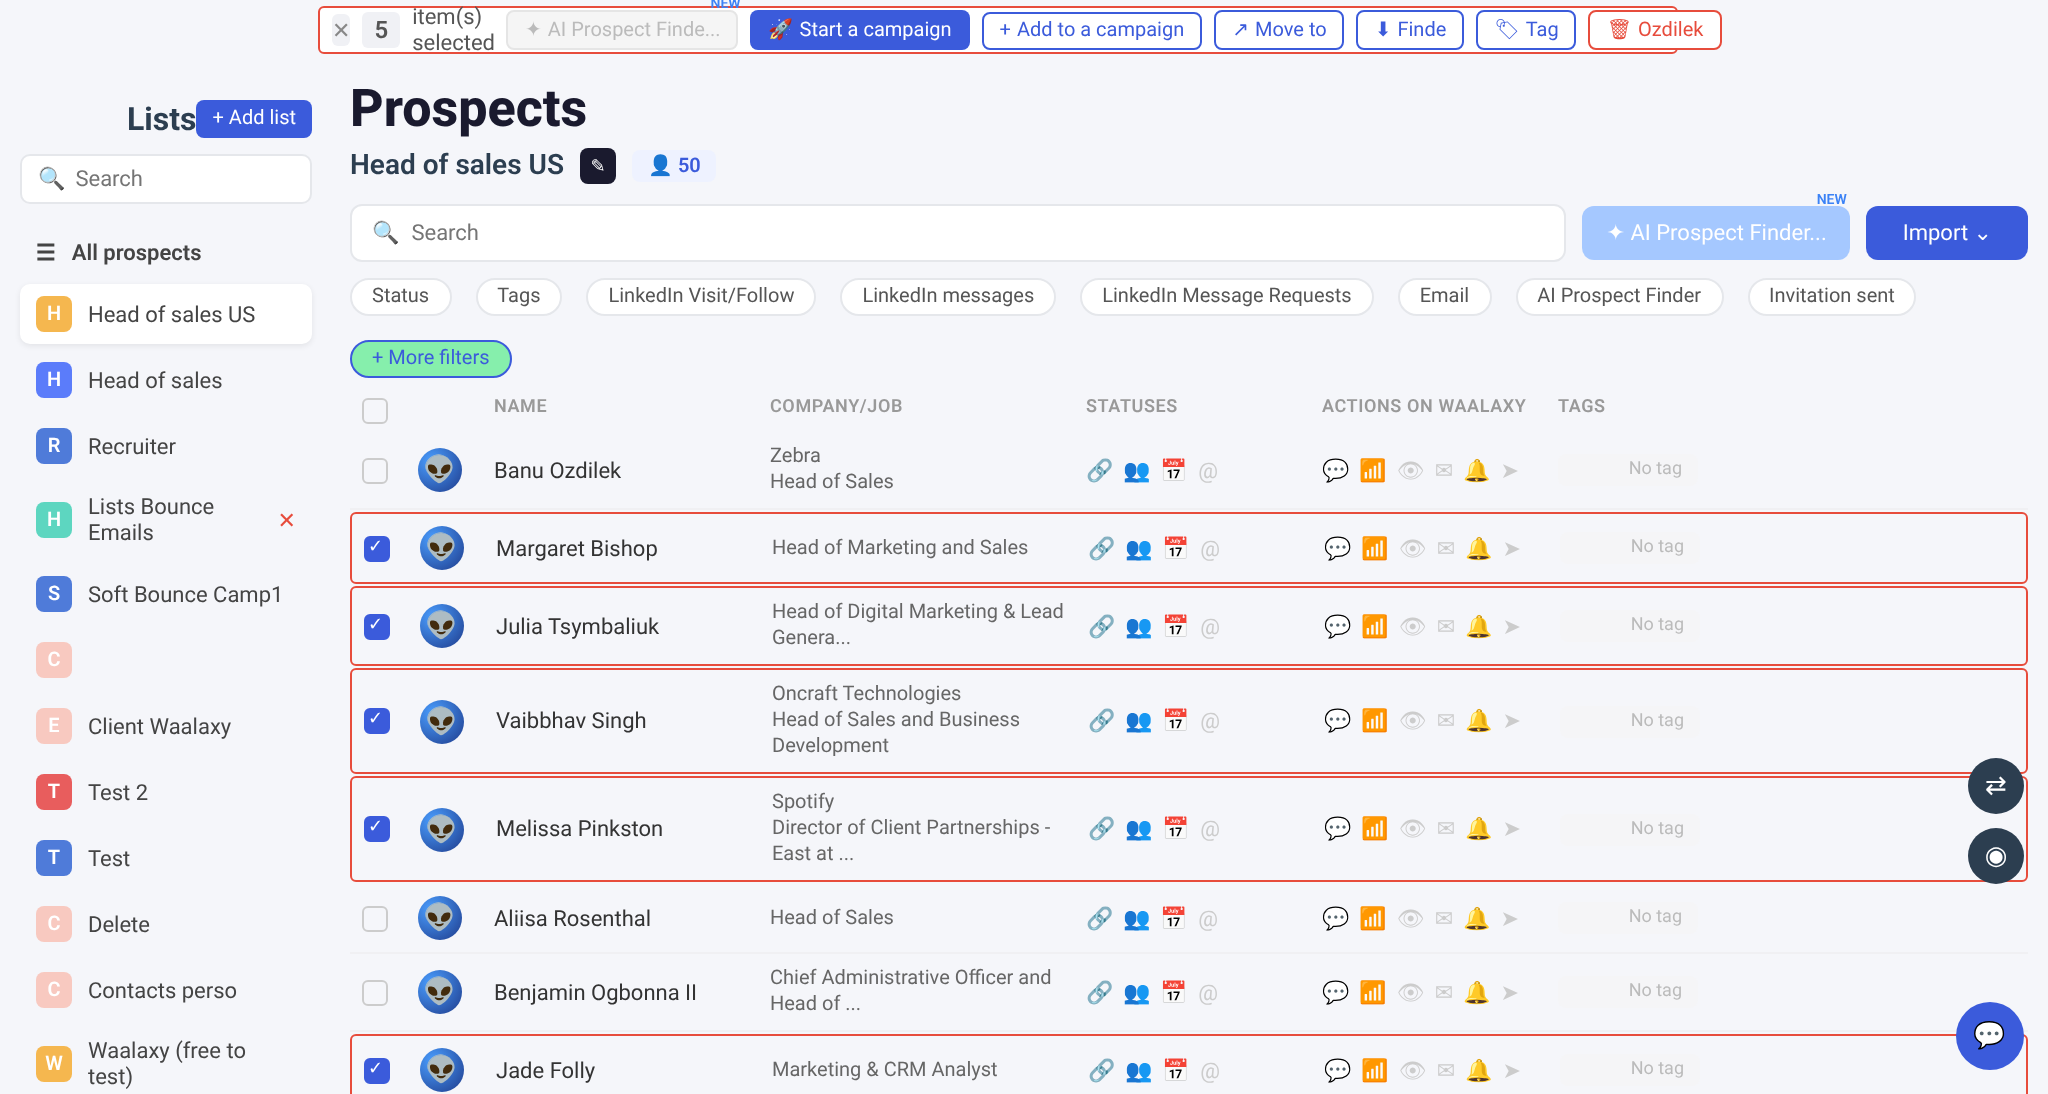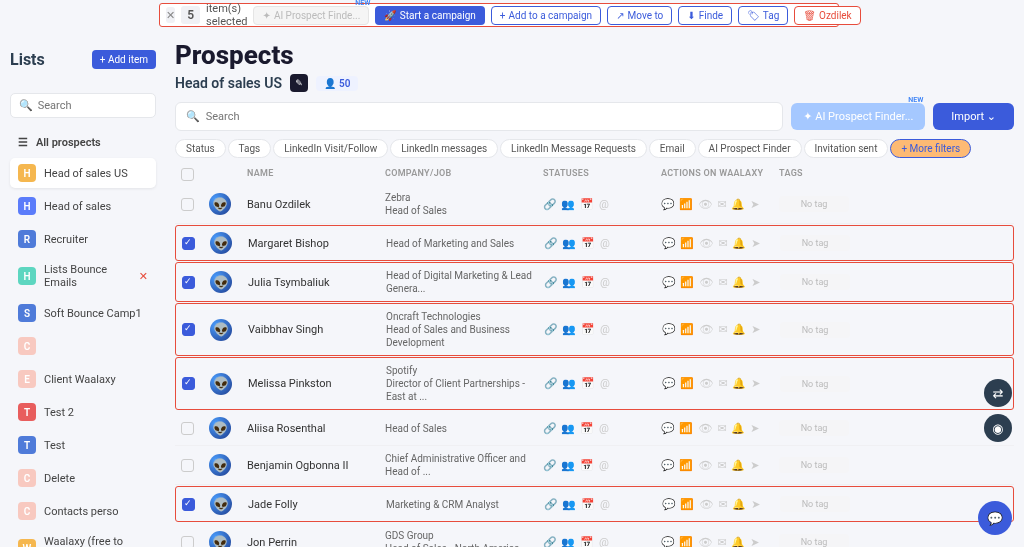--- a/index.html
+++ b/index.html
@@ -8,57 +8,57 @@
 .close-x{width:16px;height:16px;display:flex;align-items:center;justify-content:center;background:#f0f1f5;border-radius:3px;color:#888;font-size:11px;cursor:pointer}
 .count-box{background:#f0f1f5;padding:2px 6px;border-radius:3px;font-weight:600;color:#555}
 .sel-txt{color:#555;font-size:11px}
 .btn{border-radius:4px;padding:3px 8px;font-size:10px;cursor:pointer;display:flex;align-items:center;gap:3px;white-space:nowrap;border:1px solid transparent}
 .btn-ghost{background:#f5f5f5;color:#bbb;border:1px solid #e5e5e5;position:relative}
 .new-badge{position:absolute;top:-8px;right:-2px;font-size:7px;color:#3b82f6;font-weight:600}
 .btn-primary{background:#3b5bdb;color:#fff}
 .btn-outline-blue{border:1px solid #3b5bdb;color:#3b5bdb;background:#fff}
 .btn-outline-red{border:1px solid #e74c3c;color:#e74c3c;background:#fff}
 .sidebar{position:absolute;top:50px;left:10px;width:146px}
-.sidebar-head{display:flex;justify-content:space-between;align-items:center;margin-bottom:24px}
+.sidebar-head{display:flex;justify-content:flex-end;align-items:center;margin-bottom:8px}
 .sidebar-title{font-size:16px;font-weight:700;color:#2c3e50}
 .add-list-btn{background:#3b5bdb;color:#fff;border:none;border-radius:4px;padding:4px 8px;font-size:10px;cursor:pointer}
 .search-box{background:#fff;border:1px solid #e5e7eb;border-radius:5px;padding:5px 8px;display:flex;align-items:center;gap:5px;margin-bottom:12px}
 .search-box input{border:none;outline:none;font-size:11px;flex:1;background:transparent}
 .list-item{display:flex;align-items:center;gap:8px;padding:6px 8px;border-radius:5px;cursor:pointer;margin-bottom:3px;font-size:11px;color:#444}
 .list-item.active{background:#fff;box-shadow:0 1px 3px rgba(0,0,0,.08)}
 .list-badge{width:18px;height:18px;border-radius:4px;display:flex;align-items:center;justify-content:center;color:#fff;font-weight:600;font-size:10px;flex-shrink:0}
 .main{position:absolute;top:40px;left:175px;right:10px}
 .main-title{font-size:26px;font-weight:800;color:#1a1a2e;margin-bottom:4px}
 .sub-row{display:flex;align-items:center;gap:8px;margin-bottom:10px}
 .sub-title{font-size:14px;font-weight:600}
 .edit-sq{width:18px;height:18px;background:#1a1a2e;border-radius:4px;display:flex;align-items:center;justify-content:center;color:#fff;font-size:9px}
 .count-pill{background:#eef2ff;color:#3b5bdb;padding:2px 8px;border-radius:4px;font-size:10px;font-weight:600}
 .big-search-row{display:flex;gap:8px;margin-bottom:8px;align-items:center}
 .big-search{flex:1;background:#fff;border:1px solid #e5e7eb;border-radius:6px;padding:7px 10px;display:flex;align-items:center;gap:6px}
 .big-search input{border:none;outline:none;flex:1;font-size:11px}
 .ai-btn{background:#a5c8ff;color:#fff;padding:7px 12px;border-radius:6px;font-size:11px;cursor:pointer;position:relative;white-space:nowrap}
 .ai-btn .new-badge{top:-7px;right:2px}
 .import-btn{background:#3b5bdb;color:#fff;padding:7px 18px;border-radius:6px;font-size:11px;cursor:pointer}
-.filters-row{display:flex;gap:2px;margin-bottom:6px;flex-wrap:wrap}
+.filters-row{display:flex;gap:12px;margin-bottom:6px;flex-wrap:wrap}
 .filter-pill{background:#fff;border:1px solid #e5e7eb;border-radius:12px;padding:3px 10px;font-size:10px;color:#555;cursor:pointer}
-.more-filters{border:1px solid #3b5bdb;color:#3b5bdb;background:#fdba74;border-radius:12px;padding:3px 10px;font-size:10px;cursor:pointer}
+.more-filters{border:1px solid #3b5bdb;color:#3b5bdb;background:#86efac;border-radius:12px;padding:3px 10px;font-size:10px;cursor:pointer}
 .table{margin-top:6px}
 .thead{display:grid;grid-template-columns:20px 30px 130px 150px 110px 110px 70px;gap:8px;padding:4px 6px;font-size:9px;color:#999;font-weight:600;letter-spacing:.3px}
 .trow{display:grid;grid-template-columns:20px 30px 130px 150px 110px 110px 70px;gap:8px;padding:6px;align-items:center;border-bottom:1px solid #f0f0f3}
 .trow.hl{border:1px solid #e74c3c;border-radius:3px;margin:1px 0}
 .chk{width:13px;height:13px;border:1px solid #ccc;border-radius:3px;cursor:pointer}
 .chk.on{background:#3b5bdb;border-color:#3b5bdb;position:relative}
 .chk.on::after{content:"✓";color:#fff;font-size:9px;position:absolute;top:-1px;left:1px}
 .avatar{width:22px;height:22px;border-radius:50%;background:radial-gradient(circle at 30% 30%,#4a9eff,#1e3a8a);display:flex;align-items:center;justify-content:center;font-size:13px}
 .pname{font-size:11px;color:#333;font-weight:400}
 .pcomp{font-size:10px;color:#666;line-height:1.3}
 .pcomp .co{display:block}
 .icon-row{display:flex;gap:5px;color:#ccc;font-size:11px}
 .icon-row span{cursor:pointer}
-.notag{background:#f5f5f7;color:#bbb;padding:3px 8px;border-radius:4px;font-size:9px;text-align:center}
+.notag{background:#f5f5f7;color:#bbb;padding:3px 8px;border-radius:4px;font-size:9px;text-align:right}
 .fab{position:fixed;right:12px;width:28px;height:28px;border-radius:50%;display:flex;align-items:center;justify-content:center;color:#fff;font-size:13px;cursor:pointer}
 .fab1{bottom:140px;background:#2c3e50}
 .fab2{bottom:105px;background:#2c3e50}
 .fab3{bottom:12px;background:#3b5bdb;width:34px;height:34px}
 .search-ico{color:#bbb;font-size:11px}
 </style>
 </head>
 <body>
 
 <div class="top-bar">
@@ -92,21 +92,21 @@
   </div>
   <div class="btn btn-outline-red">
     <span>🗑</span>
     <span>Ozdilek</span>
   </div>
 </div>
 
 <div class="sidebar">
   <div class="sidebar-head">
     <div class="sidebar-title">Lists</div>
-    <button class="add-list-btn">+  Add item</button>
+    <button class="add-list-btn">+  Add list</button>
   </div>
   <div class="search-box">
     <span class="search-ico">🔍</span>
     <input placeholder="Search" style="">
   </div>
   <div class="list-item" style="font-weight:600">
     <span>☰</span>
     <span>All prospects</span>
   </div>
   <div id="lists-container">

